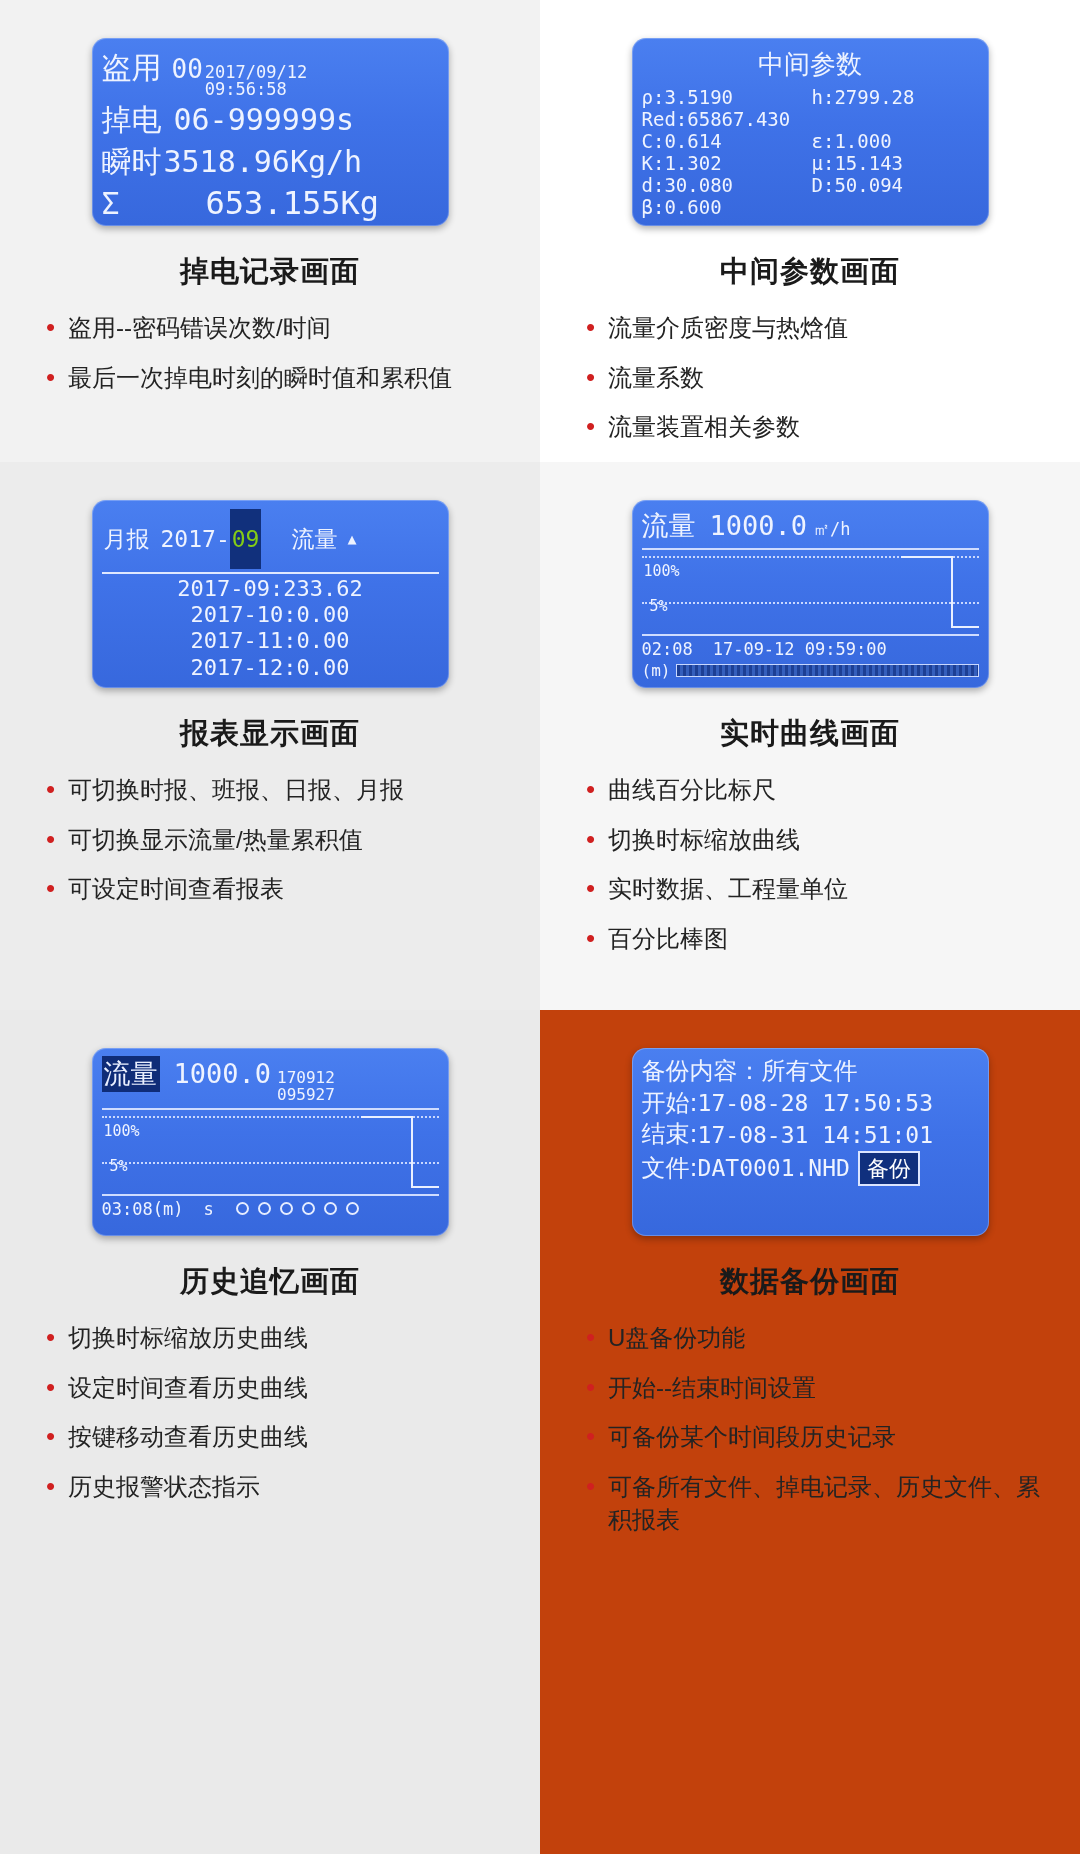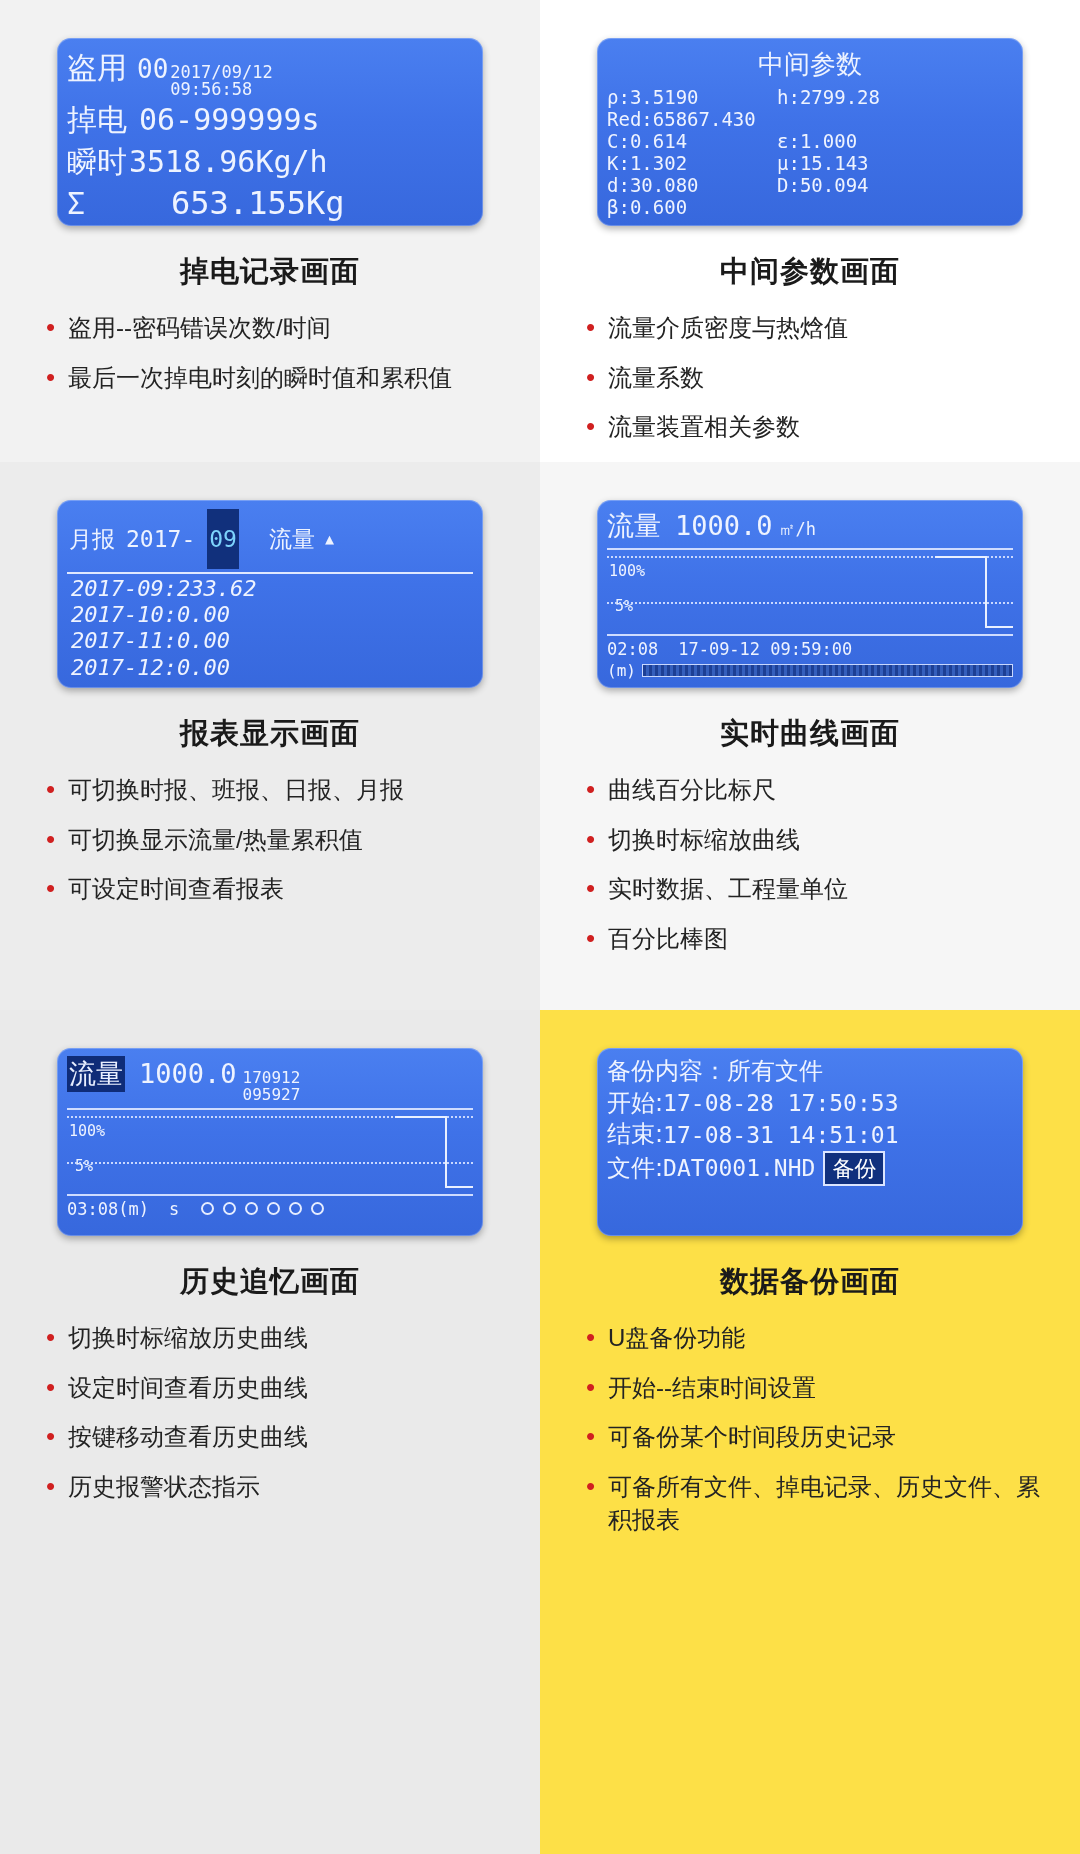--- a/index.html
+++ b/index.html
@@ -18,25 +18,25 @@
   }
   .cell {
     position:relative;
     padding:38px 30px 0 30px;
   }
   .cell.bg-a { background:#f2f2f2; }
   .cell.bg-b { background:#ffffff; }
   .cell.bg-c { background:#ececec; }
   .cell.bg-d { background:#f6f6f6; }
   .cell.bg-e { background:#eaeaea; }
-  .cell.bg-f { background:#fde047; }
+  .cell.bg-f { background:#c2410c; }
 
   
   .lcd {
-    width:426px;
+    width:357px;
     height:188px;
     margin:0 auto;
     border-radius:14px;
     background:linear-gradient(180deg,#4a7ff0 0%,#3f72e8 45%,#3768dd 100%);
     box-shadow:0 3px 7px rgba(0,0,0,.30), inset 0 0 0 1px rgba(255,255,255,.25);
     position:relative;
     overflow:hidden;
     font-family:"DejaVu Sans Mono", monospace;
     color:#eef3ff;
   }
@@ -60,25 +60,25 @@
   .s2 { font-size:19px; }
   .s2 .title { text-align:center; font-family:"DejaVu Sans", sans-serif; font-size:26px; margin:1px 0 4px; }
   .s2 .pr { display:flex; }
   .s2 .pr > div { white-space:pre; }
   .s2 .c1 { width:170px; }
 
   
   .s3 .hdr { display:flex; align-items:center; font-size:23px; padding:1px 2px 0; }
   .s3 .hdr .t1 { font-family:"DejaVu Sans", sans-serif; }
   .s3 .hdr .y { margin-left:11px; }
-  .s3 .hdr .mm { background:#11307c; color:#7dd3fc; padding:17px 2px;margin-left:12px; }
+  .s3 .hdr .mm { background:#11307c; color:#84cc16; padding:17px 2px; }
   .s3 .hdr .t2 { font-family:"DejaVu Sans", sans-serif; margin-left:30px; }
   .s3 .hdr .up { margin-left:10px; font-size:15px; }
   .s3 .line { height:2px; background:#dfe8ff; margin:3px 0 2px; }
-  .s3 .rrow { display:flex; justify-content:flex-start; font-size:22px; line-height:1.19; padding:0 4px;font-style:italic; }
+  .s3 .rrow { display:flex; justify-content:center; font-size:22px; line-height:1.19; padding:0 4px; }
 
   
   .cv .top { display:flex; align-items:baseline; }
   .cv .nm { font-family:"DejaVu Sans", sans-serif; font-size:27px; }
   .cv .nm.inv { background:#0f2c78; color:#e9efff; padding:0 2px; }
   .cv .val { font-size:27px; margin-left:14px; }
   .cv .unit { font-size:17px; margin-left:6px; }
   .cv .stamp2 { font-size:16px; line-height:1.05; margin-left:6px; display:inline-block; }
   .cv .plot {
     position:relative;

